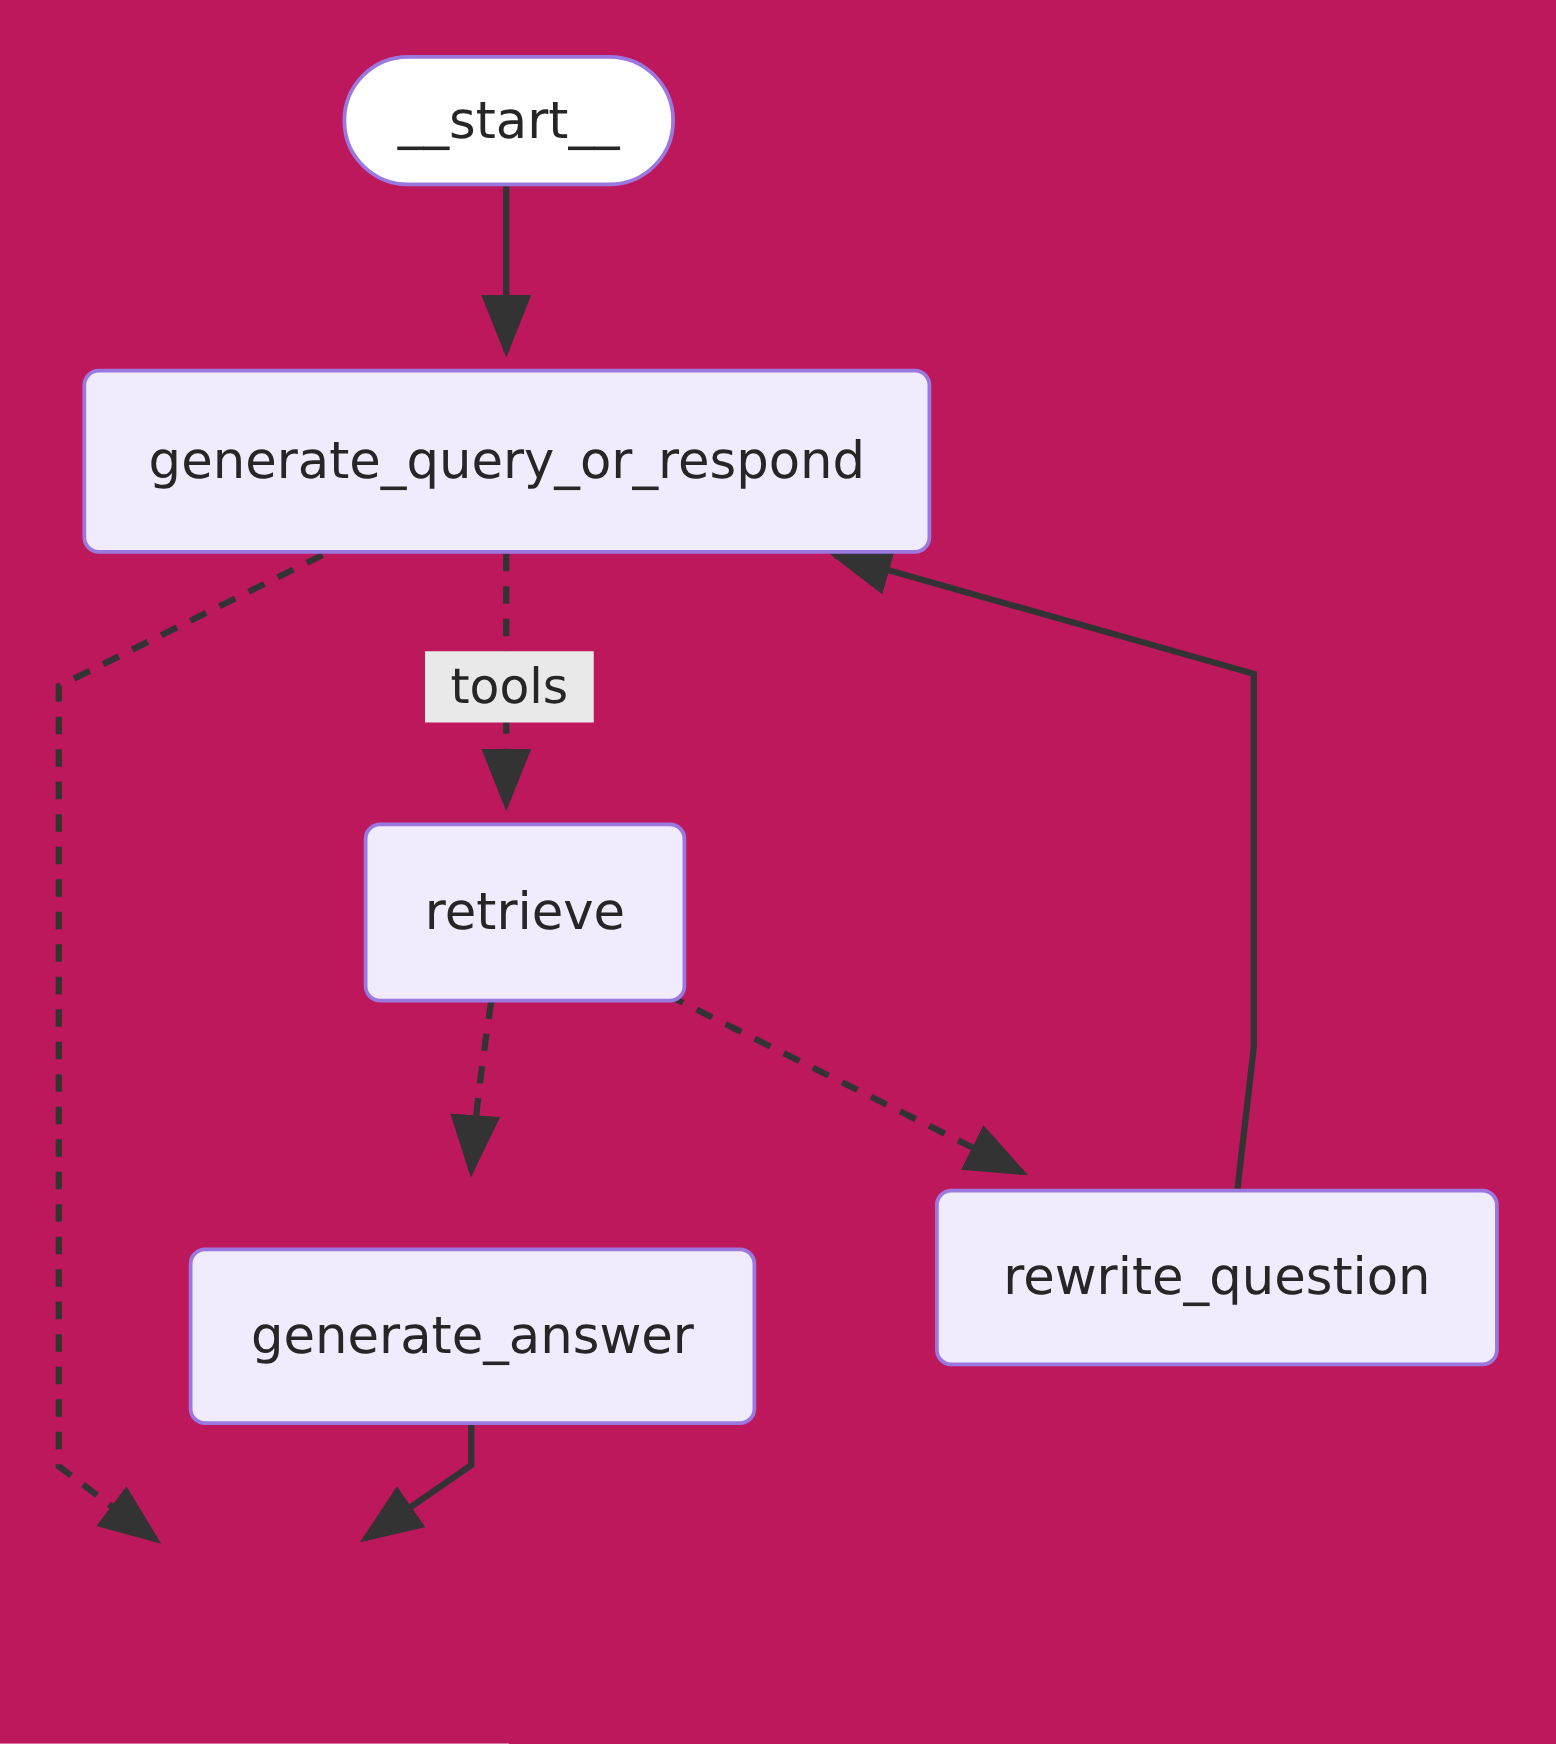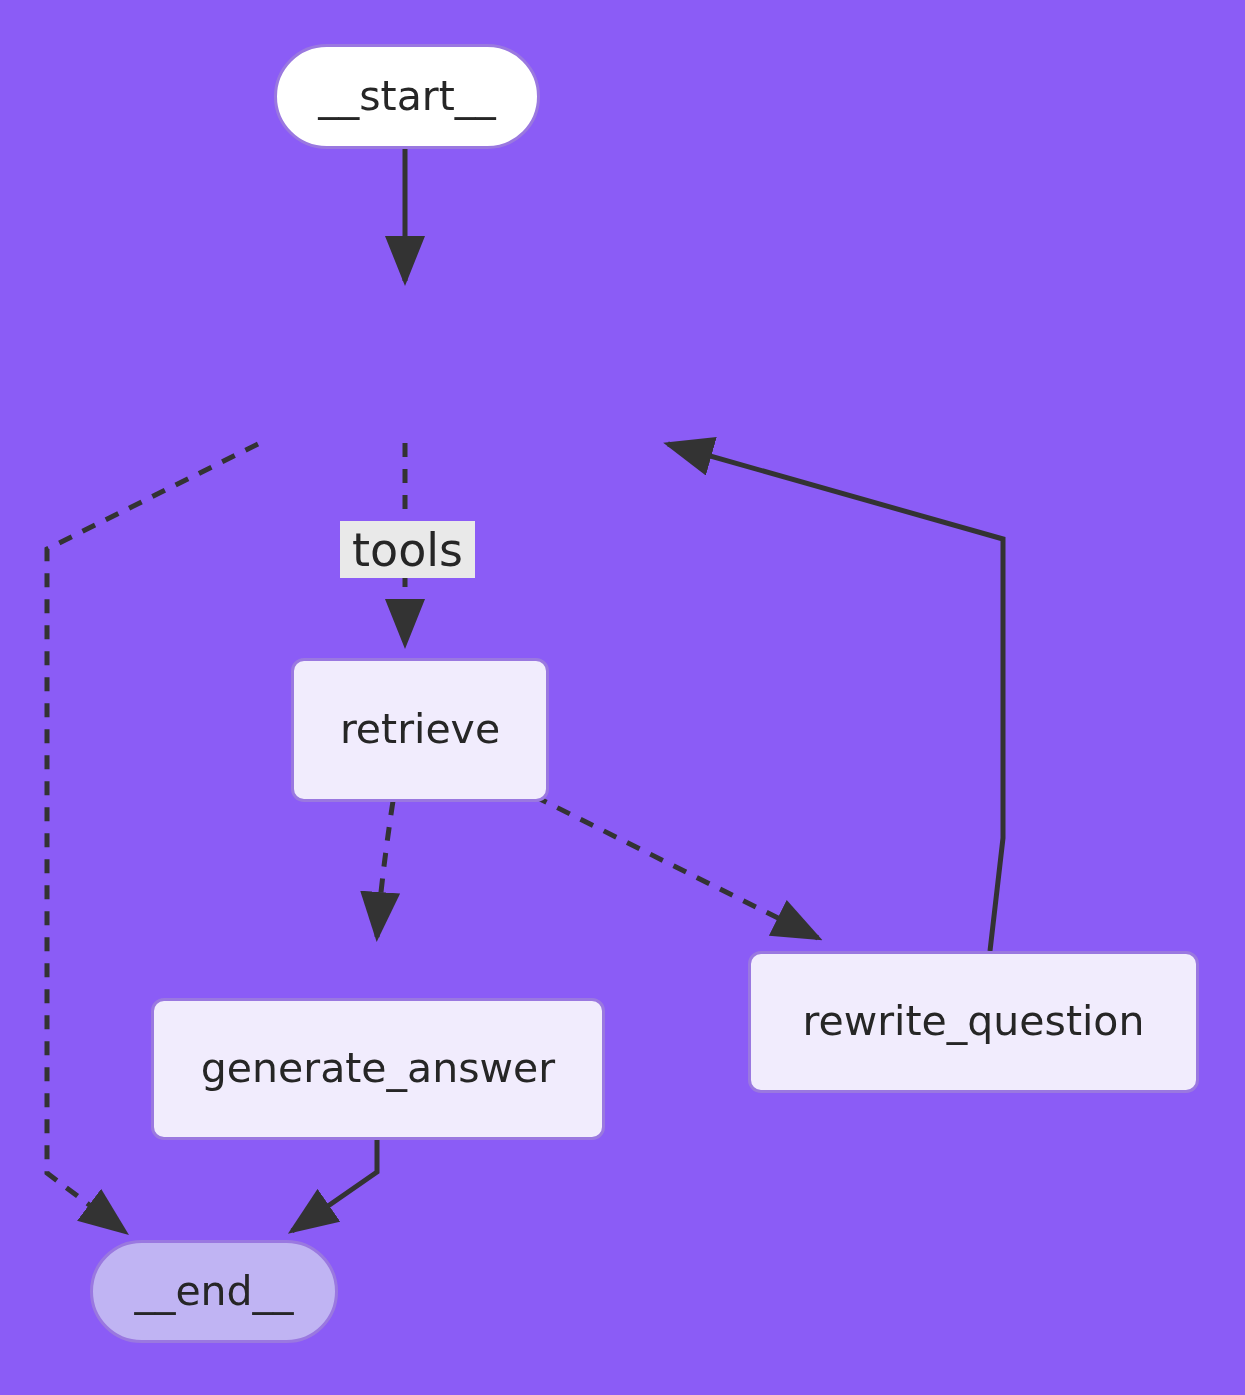--- a/index.html
+++ b/index.html
@@ -5,21 +5,21 @@
 <style>
   html, body {
     margin: 0;
     padding: 0;
     background: #ffffff;
   }
   #canvas {
     position: relative;
     width: 1245px;
     height: 1395px;
-    background: #8b5cf6;
+    background: #be185d;
     font-family: "DejaVu Sans", "Liberation Sans", sans-serif;
     overflow: hidden;
   }
   #edges {
     position: absolute;
     left: 0;
     top: 0;
     width: 1245px;
     height: 1395px;
     pointer-events: none;
@@ -49,21 +49,21 @@
     background: #f1ecfd;
     border: 3.2px solid #9a78e0;
     border-radius: 13px;
     font-size: 41px;
   }
   .edge-label {
     position: absolute;
     box-sizing: border-box;
     background: #e9e9e9;
     color: #262626;
-    font-size: 46px;
+    font-size: 39px;
     line-height: 1;
     display: flex;
     align-items: center;
     justify-content: center;
     padding: 4px 10px;
     white-space: nowrap;
   }
 </style>
 </head>
 <body>
@@ -89,34 +89,34 @@
 
     <path d="M 377 1093 L 377 1172 L 292 1231" fill="none" stroke="#333333" stroke-width="5" stroke-linejoin="miter" marker-end="url(#arrowhead)"></path>
 
     <path d="M 990 951 L 1003 838 L 1003 539 L 668 444" fill="none" stroke="#333333" stroke-width="5" stroke-linejoin="miter" marker-end="url(#arrowhead)"></path>
   </svg>
 
   <div class="node node-terminal" style="left:274px; top:44px; width:266px; height:105px;">
     <span>__start__</span>
   </div>
 
+  <div class="node node-process" style="left:66px; top:295px; width:679px; height:148px;">
+    <span>generate_query_or_respond</span>
+  </div>
 
   <div class="edge-label" style="left:340px; top:521px; width:135px; height:57px;">
     <span>tools</span>
   </div>
 
   <div class="node node-process" style="left:291px; top:658px; width:258px; height:144px;">
     <span>retrieve</span>
   </div>
 
   <div class="node node-process" style="left:151px; top:951px; width:454px; height:142px;margin-top:47px;">
     <span>generate_answer</span>
   </div>
 
   <div class="node node-process" style="left:748px; top:951px; width:451px; height:142px;">
     <span>rewrite_question</span>
   </div>
 
-  <div class="node node-terminal filled" style="left:90px; top:1240px; width:248px; height:103px;">
-    <span>__end__</span>
-  </div>
 
 </div>
 
 </body></html>

